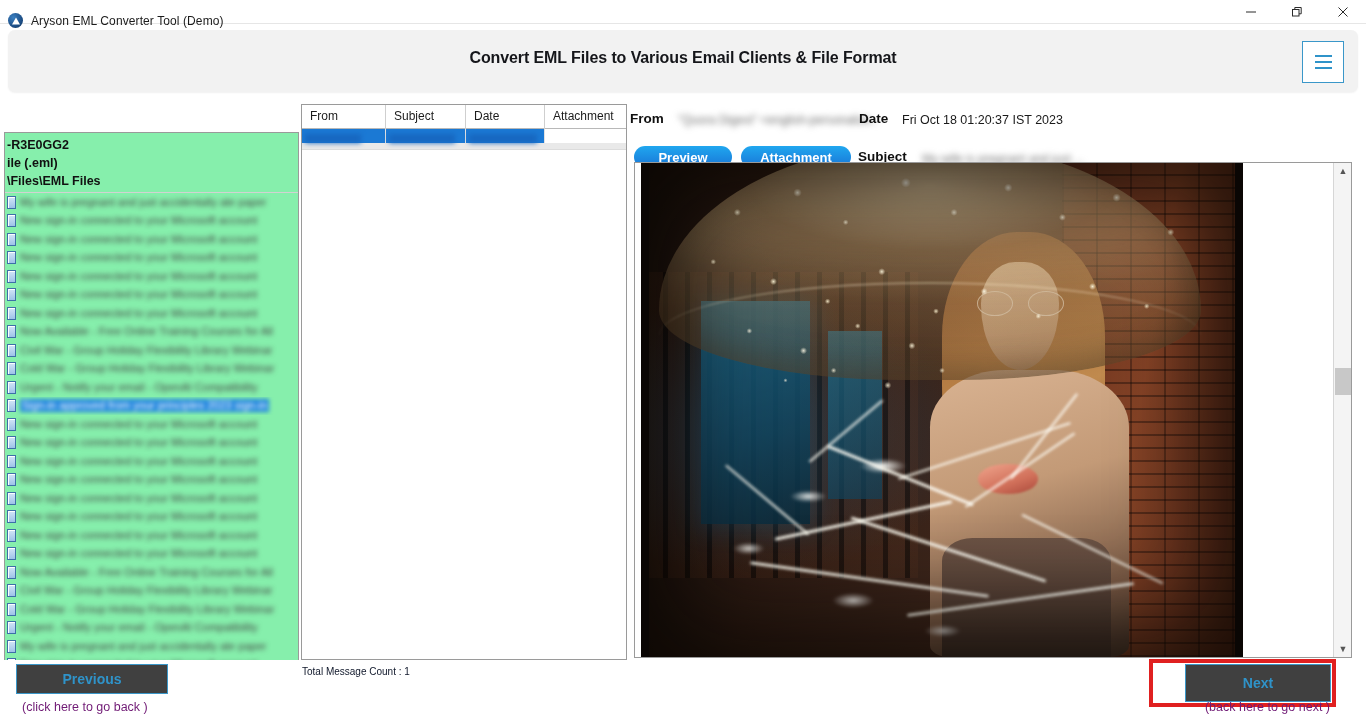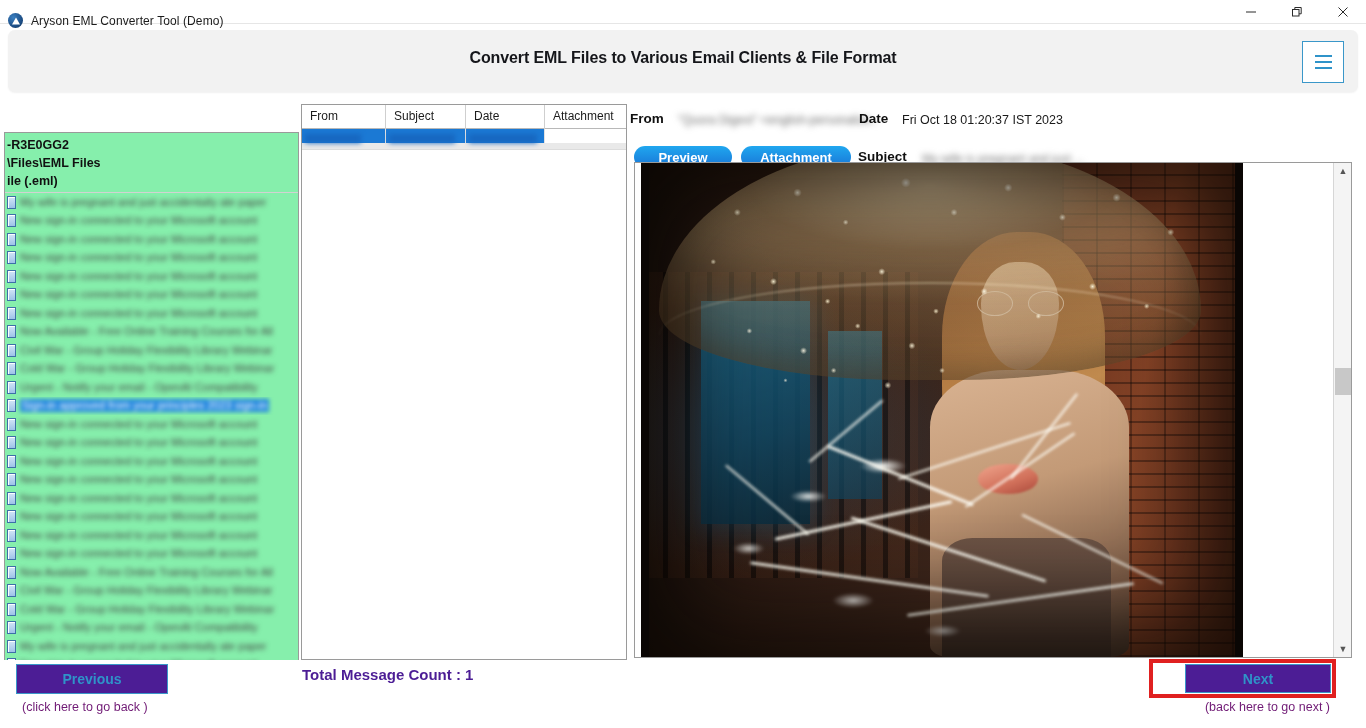--- a/index.html
+++ b/index.html
@@ -389,42 +389,42 @@
     position: absolute; left: 1px; top: 205px;
     width: 16px; height: 27px; background: #c8c8c8;
   }
 
   
   .footer { position: absolute; left: 0; top: 660px; width: 1366px; height: 68px; background: #fff; }
   .nav-btn {
     position: absolute;
     width: 152px; height: 30px;
     border: 1px solid #3a97c9;
-    background: #4c1d95;
+    background: #404040;
     color: #2f93c9; font-size: 14px; font-weight: bold;
     display: flex; align-items: center; justify-content: center;
     cursor: pointer;
     font-family: "Liberation Sans", sans-serif;
   }
   .btn-prev { left: 16px; top: 4px; }
   .btn-next-wrap {
     position: absolute; right: 30px; top: -1px;
     border: 4px solid #e02020;
     padding: 1px;
     background: #fff;
   }
-  .btn-next { position: relative; left: 0; top: 0; width: 146px; height: 29px; margin-left: 31px; }
+  .btn-next { position: relative; left: 0; top: 0; width: 146px; height: 38px; margin-left: 31px; }
   .hint {
     position: absolute; font-size: 12.5px; color: #701a75;
   }
   .hint-prev { left: 22px; top: 40px; }
   .hint-next { right: 36px; top: 40px; }
   .msg-count {
     position: absolute; left: 302px; top: 6px;
-    font-size: 15px; color: #4c1d95; font-weight: bold;
+    font-size: 10px; color: #0f172a;
   }
 </style>
 </head>
 <body>
 
 <div class="titlebar">
   <div class="title-left">
     <div class="app-logo"></div>
     <span class="title-text">Aryson EML Converter Tool (Demo)</span>
   </div>
@@ -458,22 +458,22 @@
         <span class="bar"></span>
     </span>
   </div>
 </div>
 
 <div class="panels">
 
   <div class="tree-panel">
     <div class="tree-head">
       <div class="tree-head-line">-R3E0GG2</div>
+      <div class="tree-head-line">ile (.eml)</div>
       <div class="tree-head-line">\Files\EML Files</div>
-      <div class="tree-head-line">ile (.eml)</div>
     </div>
     <div class="tree-list" id="tree-list">
         <div class="tree-row">
           <span class="doc-icon"></span>
           <span class="blur-text">My wife is pregnant and just accidentally ate paper</span>
         </div>
         <div class="tree-row">
           <span class="doc-icon"></span>
           <span class="blur-text">New sign-in connected to your Microsoft account</span>
         </div>

